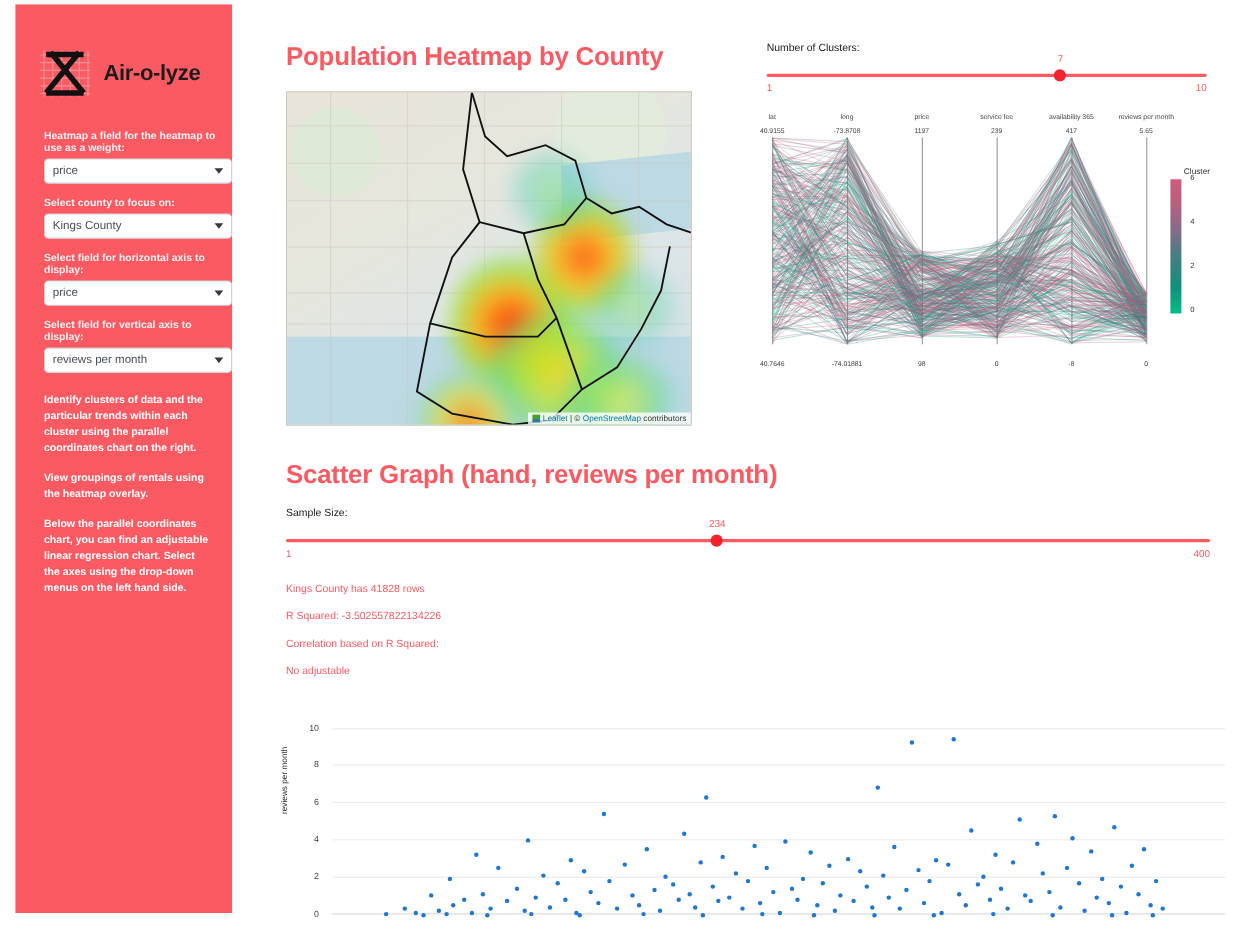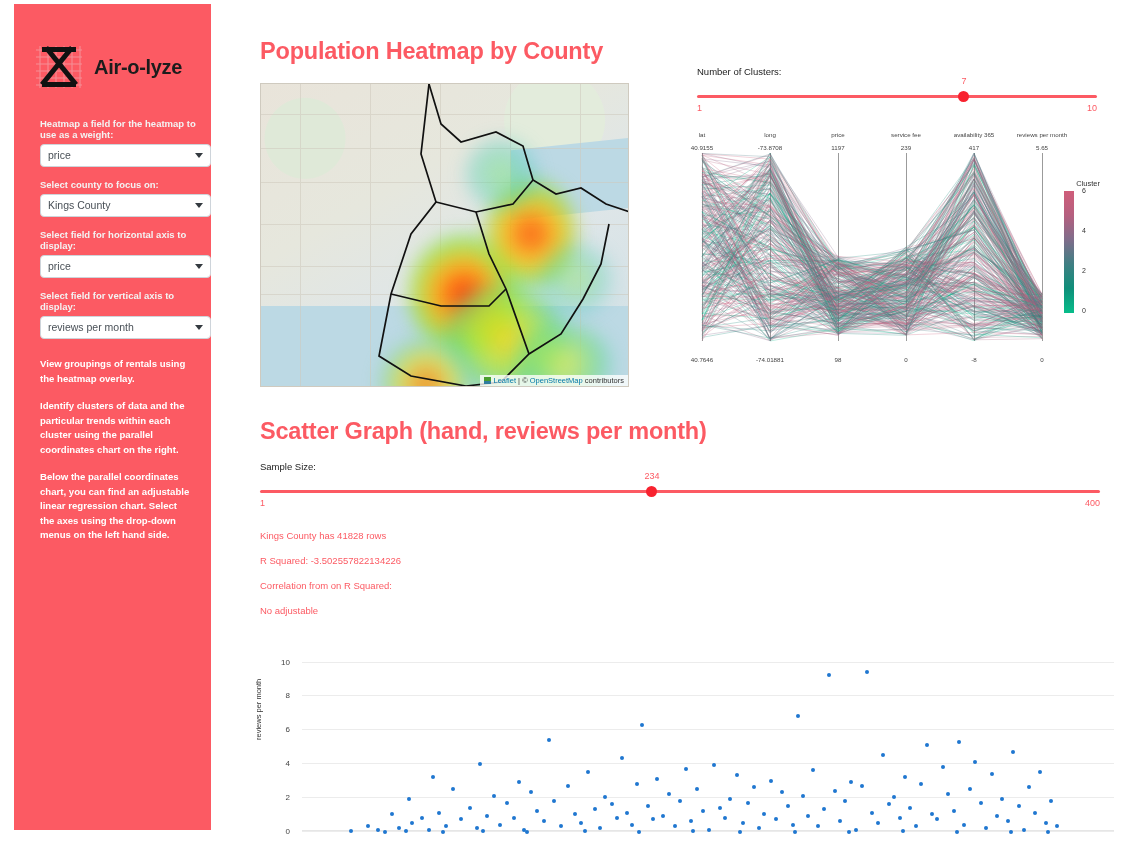--- a/index.html
+++ b/index.html
@@ -158,21 +158,20 @@
 
   
   .pcp-wrap {
     position: absolute;
     left: 457px; top: 38px;
     width: 425px;
   }
   .slider-label {
     font-size: 9.5px;
     color: #222;
-    margin-top: 28px;
   }
   .slider {
     position: relative;
     margin-top: 12px;
     width: 400px; height: 16px;
   }
   .slider-track {
     position: absolute;
     top: 6px; left: 0;
     width: 400px; height: 3px;
@@ -358,22 +357,22 @@
 
     <div class="sb-label">Select field for vertical axis to display:</div>
     <div class="sb-select-wrap">
       <select class="sb-select">
         <option>reviews per month</option>
       </select>
       <span class="sb-caret"></span>
     </div>
 
     <div style="height:18px"></div>
+    <div class="sb-para">Identify clusters of data and the particular trends within each cluster using the parallel coordinates chart on the right.</div>
     <div class="sb-para">View groupings of rentals using the heatmap overlay.</div>
-    <div class="sb-para">Identify clusters of data and the particular trends within each cluster using the parallel coordinates chart on the right.</div>
     <div class="sb-para">Below the parallel coordinates chart, you can find an adjustable linear regression chart. Select the axes using the drop-down menus on the left hand side.</div>
   </div>
 
   <div class="main">
 
     <div class="heat-wrap">
       <div class="panel-title">Population Heatmap by County</div>
       <div class="map-box">
         <div class="map-bg"></div>
         <div class="water w1"></div>
@@ -815,21 +814,21 @@
         <div class="slider-track" style="width:840px"></div>
         <div class="slider-knob" style="left:386px"></div>
         <div class="slider-value" style="left:392px">234</div>
         <div class="slider-min">1</div>
         <div class="slider-max">400</div>
       </div>
 
       <div style="height:16px"></div>
       <div class="scatter-info">Kings County has 41828 rows</div>
       <div class="scatter-info">R Squared: -3.502557822134226</div>
-      <div class="scatter-info">Correlation from on R Squared:</div>
+      <div class="scatter-info">Correlation based on R Squared:</div>
       <div class="scatter-info">No adjustable</div>
 
       <div class="scatter-plot">
         <div class="sp-ylabel">reviews per month</div>
         <div class="sp-grid" id="sp-grid">
             <div class="sp-gridline" style="top:13.6px"></div>
             <div class="sp-ytick" style="top:13.6px">10</div>
             <div class="sp-gridline" style="top:47.4px"></div>
             <div class="sp-ytick" style="top:47.4px">8</div>
             <div class="sp-gridline" style="top:81.3px"></div>

